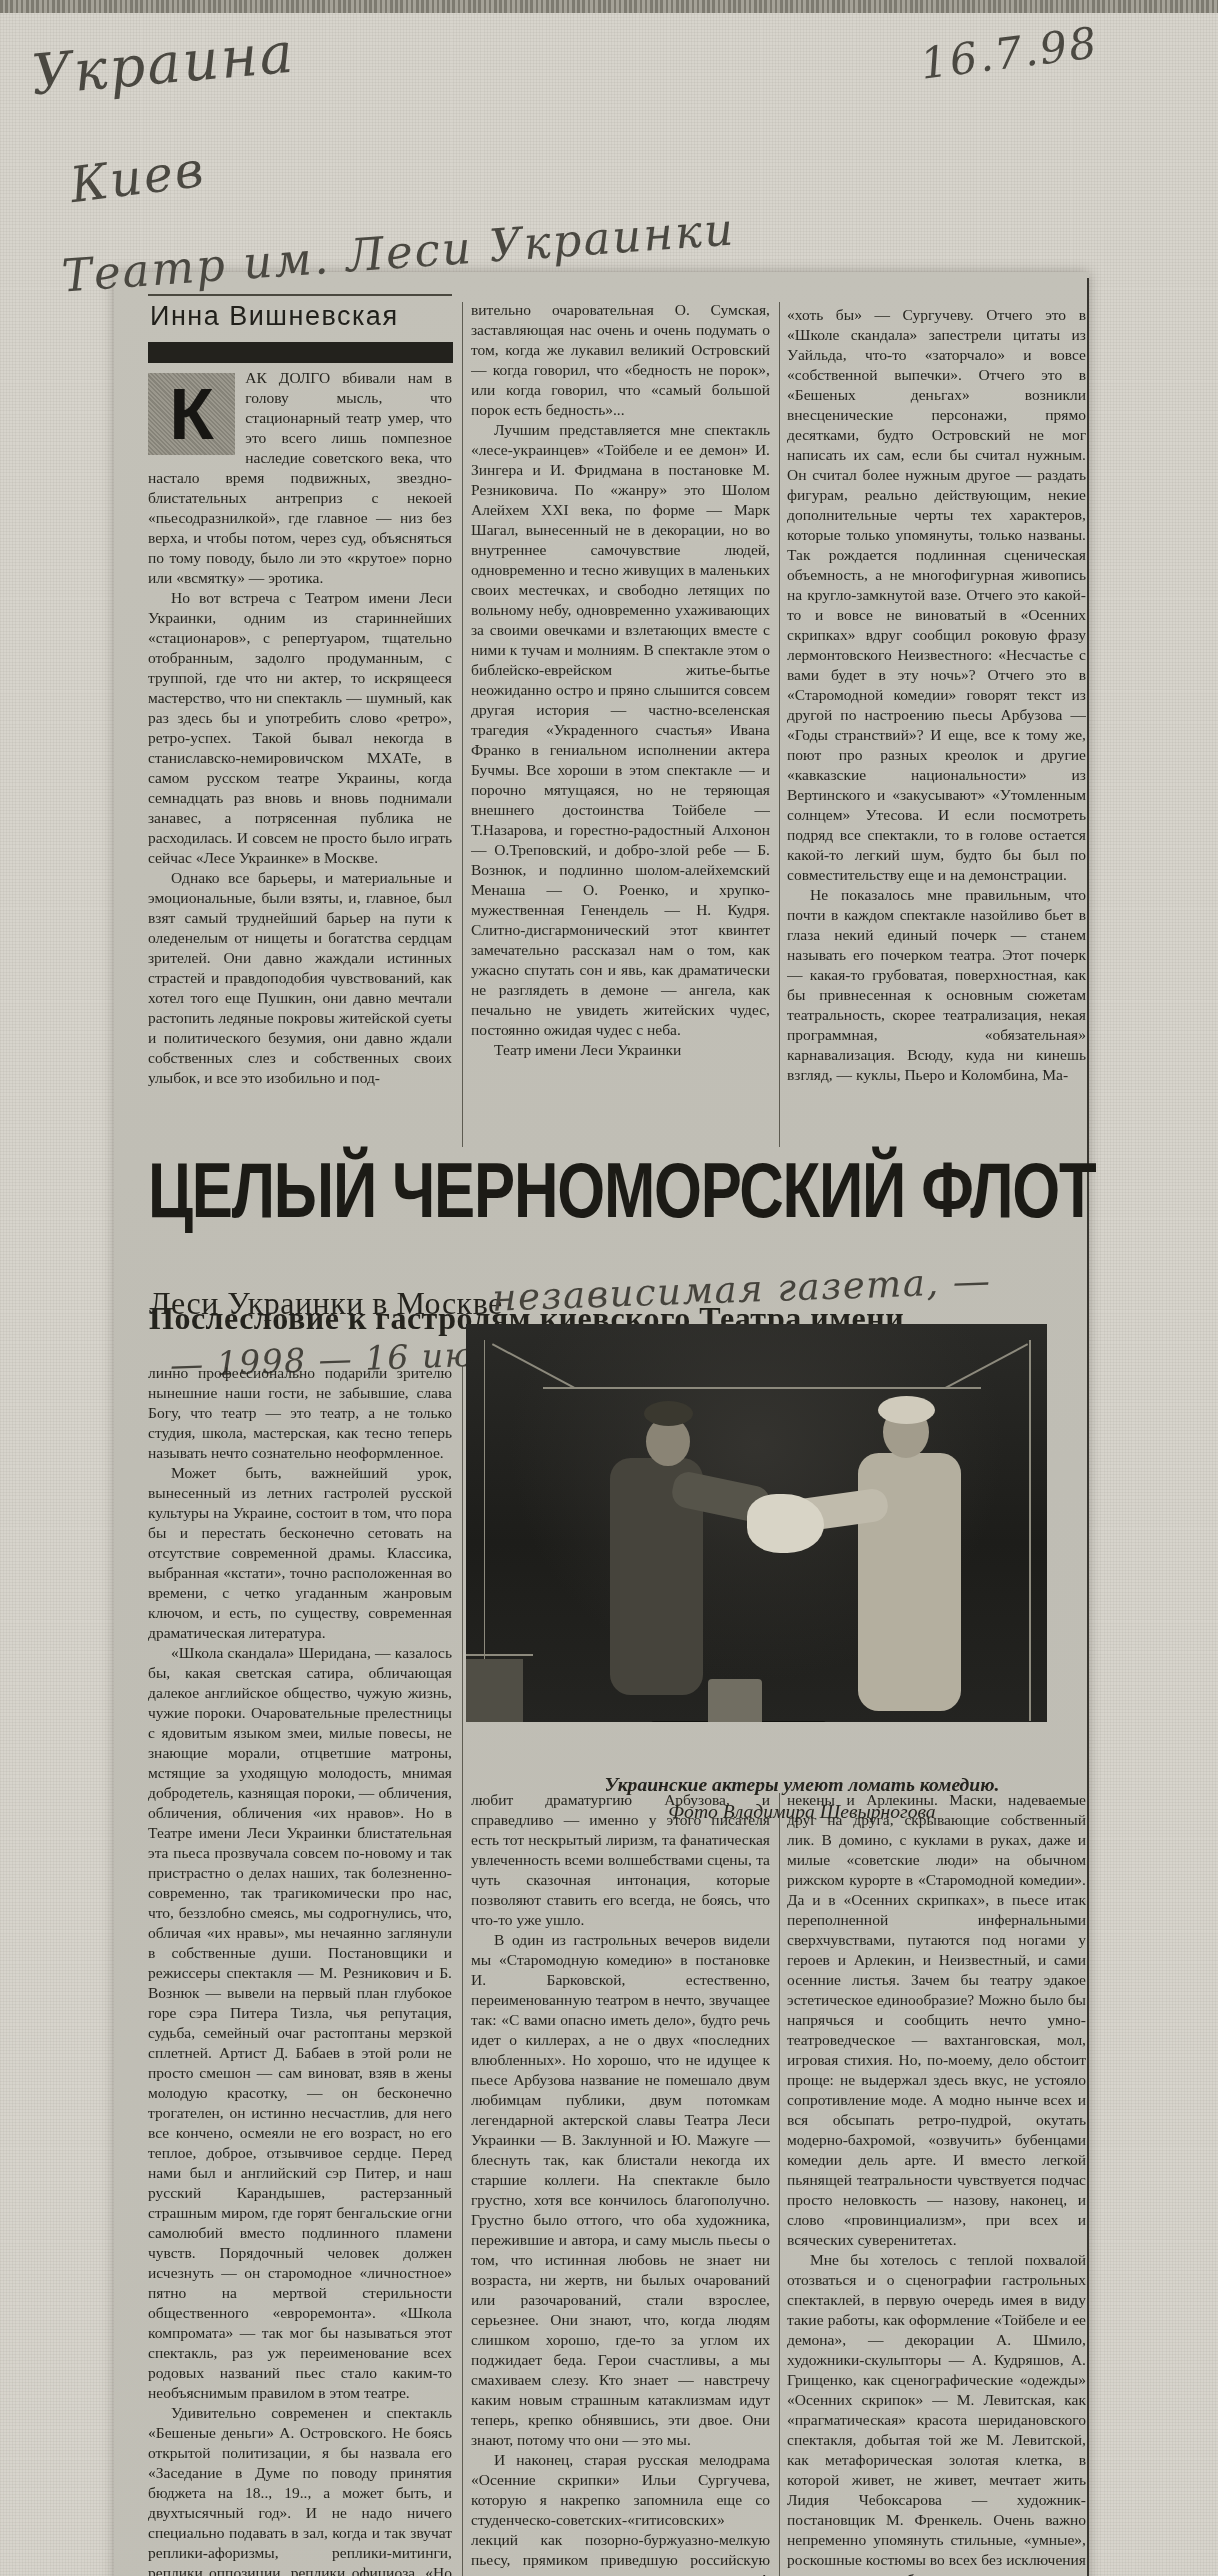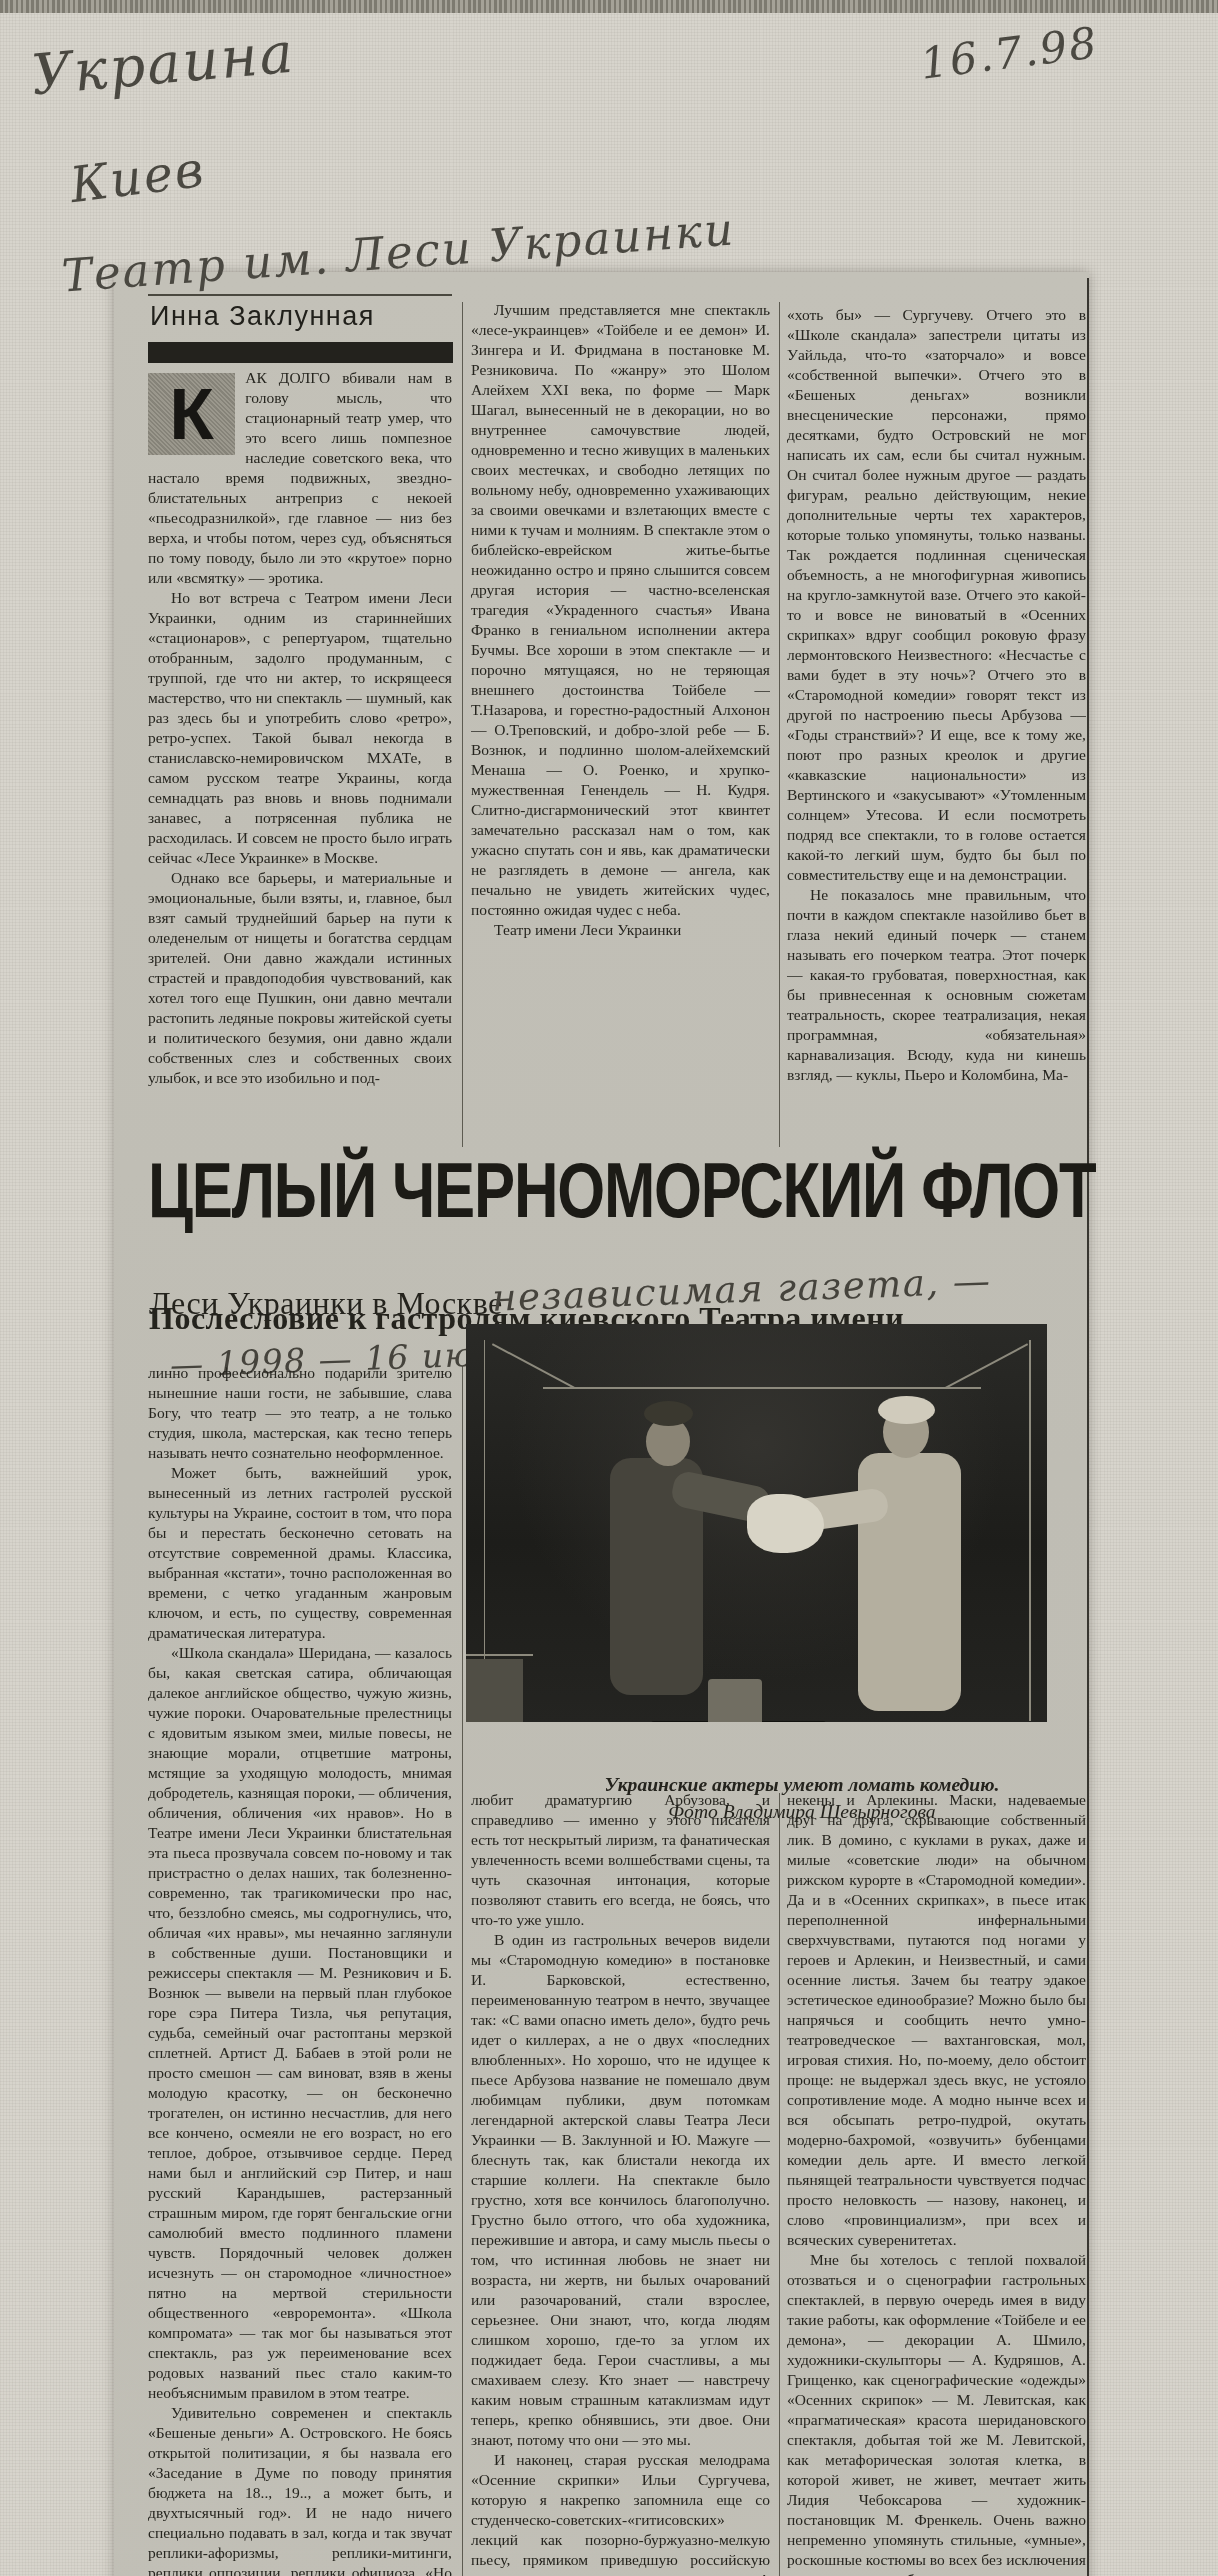--- a/index.html
+++ b/index.html
@@ -87,30 +87,31 @@
 <div class="band-top"></div>
 
 <div class="clipping"></div>
 
 <div class="hw" style="left:31px;top:31px;font-size:56px;transform:rotate(-5deg);">Украина</div>
 <div class="hw" style="left:70px;top:149px;font-size:49px;transform:rotate(-7deg);">Киев</div>
 <div class="hw" style="left:61px;top:226px;font-size:45px;transform:rotate(-4deg);z-index:3;">Театр им. Леси Украинки</div>
 <div class="hw" style="left:920px;top:28px;font-size:43px;transform:rotate(-7deg);">16.7.98</div>
 
 <div class="rule" style="left:148px;top:294px;width:304px;height:1.5px;"></div>
-<div class="byline" style="left:150px;top:301px;">Инна Заклунная</div>
+<div class="byline" style="left:150px;top:301px;">Инна Вишневская</div>
 <div class="bar" style="left:148px;top:342px;width:305px;height:20.6px;"></div>
 
 <div class="col" style="left:148px;top:368px;width:304px;height:779px;">
   <p class="noindent"><span class="dropbox">К</span><span>АК ДОЛГО вбивали нам в голову мысль, что стационарный театр умер, что это всего лишь помпезное наследие советского века, что настало время подвижных, звездно-блистательных антреприз с некоей «пьесодразнилкой», где главное — низ без верха, и чтобы потом, через суд, объясняться по тому поводу, было ли это «крутое» порно или «всмятку» — эротика.</span></p>
   <p>Но вот встреча с Театром имени Леси Украинки, одним из стариннейших «стационаров», с репертуаром, тщательно отобранным, задолго продуманным, с труппой, где что ни актер, то искрящееся мастерство, что ни спектакль — шумный, как раз здесь бы и употребить слово «ретро», ретро-успех. Такой бывал некогда в станиславско-немировичском МХАТе, в самом русском театре Украины, когда семнадцать раз вновь и вновь поднимали занавес, а потрясенная публика не расходилась. И совсем не просто было играть сейчас «Лесе Украинке» в Москве.</p>
   <p>Однако все барьеры, и материальные и эмоциональные, были взяты, и, главное, был взят самый труднейший барьер на пути к оледенелым от нищеты и богатства сердцам зрителей. Они давно жаждали истинных страстей и правдоподобия чувствований, как хотел того еще Пушкин, они давно мечтали растопить ледяные покровы житейской суеты и политического безумия, они давно ждали собственных слез и собственных своих улыбок, и все это изобильно и под-</p>
 </div>
 
 <div class="col" style="left:471px;top:300px;width:299px;height:848px;">
+  <p class="noindent">вительно очаровательная О. Сумская, заставляющая нас очень и очень подумать о том, когда же лукавил великий Островский — когда говорил, что «бедность не порок», или когда говорил, что «самый большой порок есть бедность»...</p>
   <p>Лучшим представляется мне спектакль «лесе-украинцев» «Тойбеле и ее демон» И. Зингера и И. Фридмана в постановке М. Резниковича. По «жанру» это Шолом Алейхем XXI века, по форме — Марк Шагал, вынесенный не в декорации, но во внутреннее самочувствие людей, одновременно и тесно живущих в маленьких своих местечках, и свободно летящих по вольному небу, одновременно ухаживающих за своими овечками и взлетающих вместе с ними к тучам и молниям. В спектакле этом о библейско-еврейском житье-бытье неожиданно остро и пряно слышится совсем другая история — частно-вселенская трагедия «Украденного счастья» Ивана Франко в гениальном исполнении актера Бучмы. Все хороши в этом спектакле — и порочно мятущаяся, но не теряющая внешнего достоинства Тойбеле — Т.Назарова, и горестно-радостный Алхонон — О.Треповский, и добро-злой ребе — Б. Вознюк, и подлинно шолом-алейхемский Менаша — О. Роенко, и хрупко-мужественная Генендель — Н. Кудря. Слитно-дисгармонический этот квинтет замечательно рассказал нам о том, как ужасно спутать сон и явь, как драматически не разглядеть в демоне — ангела, как печально не увидеть житейских чудес, постоянно ожидая чудес с неба.</p>
   <p>Театр имени Леси Украинки</p>
 </div>
 
 <div class="col" style="left:787px;top:305px;width:299px;height:842px;">
   <p class="noindent">«хоть бы» — Сургучеву. Отчего это в «Школе скандала» запестрели цитаты из Уайльда, что-то «заторчало» и вовсе «собственной выпечки». Отчего это в «Бешеных деньгах» возникли внесценические персонажи, прямо десятками, будто Островский не мог написать их сам, если бы считал нужным. Он считал более нужным другое — раздать фигурам, реально действующим, некие дополнительные черты тех характеров, которые только упомянуты, только названы. Так рождается подлинная сценическая объемность, а не многофигурная живопись на кругло-замкнутой вазе. Отчего это какой-то и вовсе не виноватый в «Осенних скрипках» вдруг сообщил роковую фразу лермонтовского Неизвестного: «Несчастье с вами будет в эту ночь»? Отчего это в «Старомодной комедии» говорят текст из другой по настроению пьесы Арбузова — «Годы странствий»? И еще, все к тому же, поют про разных креолок и другие «кавказские национальности» из Вертинского и «закусывают» «Утомленным солнцем» Утесова. И если посмотреть подряд все спектакли, то в голове остается какой-то легкий шум, будто бы был по совместительству еще и на демонстрации.</p>
   <p>Не показалось мне правильным, что почти в каждом спектакле назойливо бьет в глаза некий единый почерк — станем называть его почерком театра. Этот почерк — какая-то грубоватая, поверхностная, как бы привнесенная к основным сюжетам театральность, скорее театрализация, некая программная, «обязательная» карнавализация. Всюду, куда ни кинешь взгляд, — куклы, Пьеро и Коломбина, Ма-</p>
 </div>
 
 <div class="vrule" style="left:462px;top:302px;height:845px;"></div>

